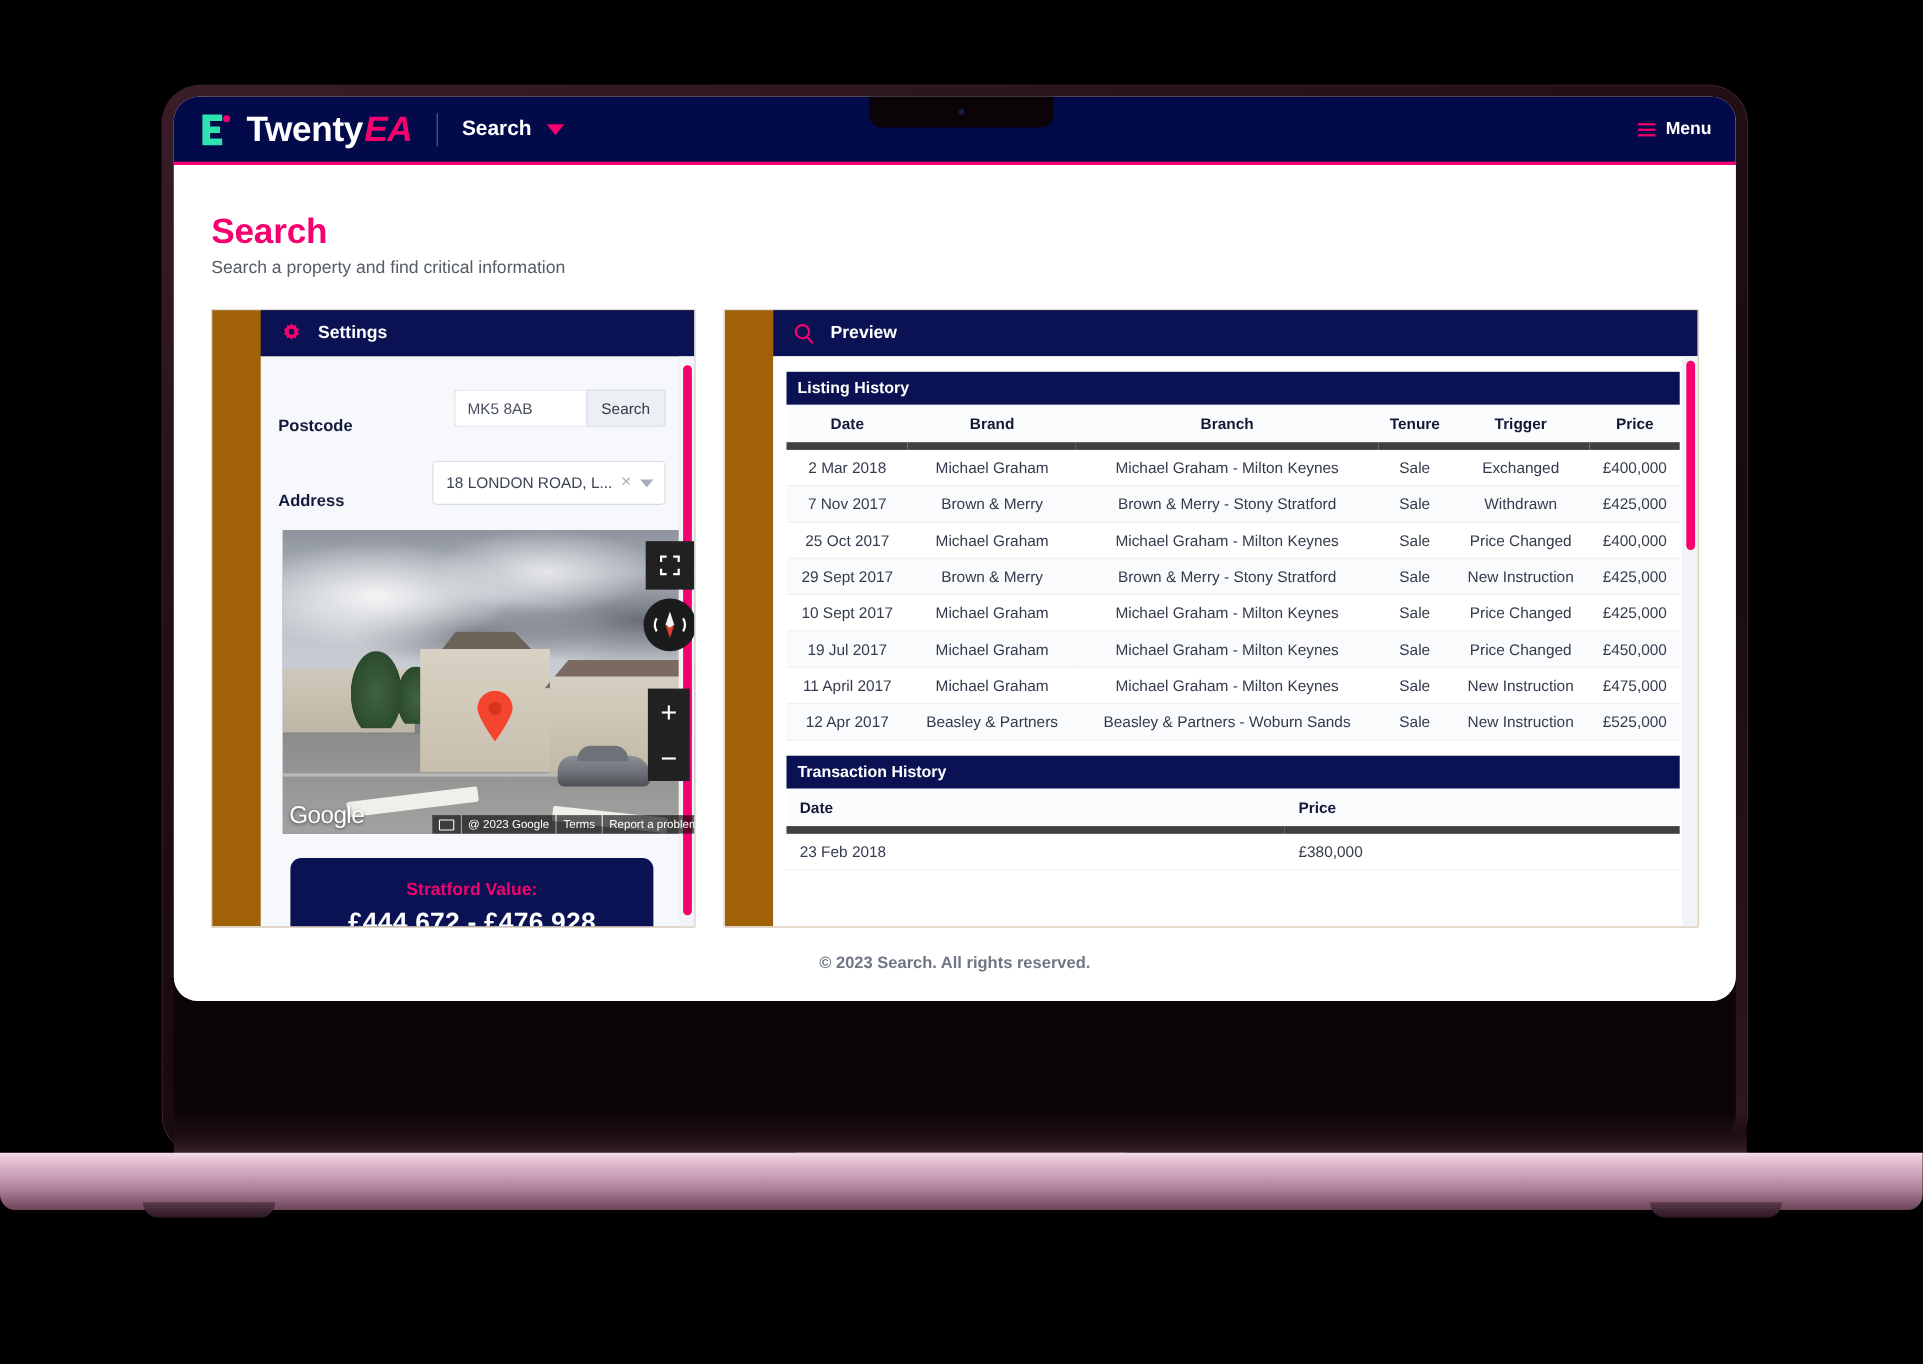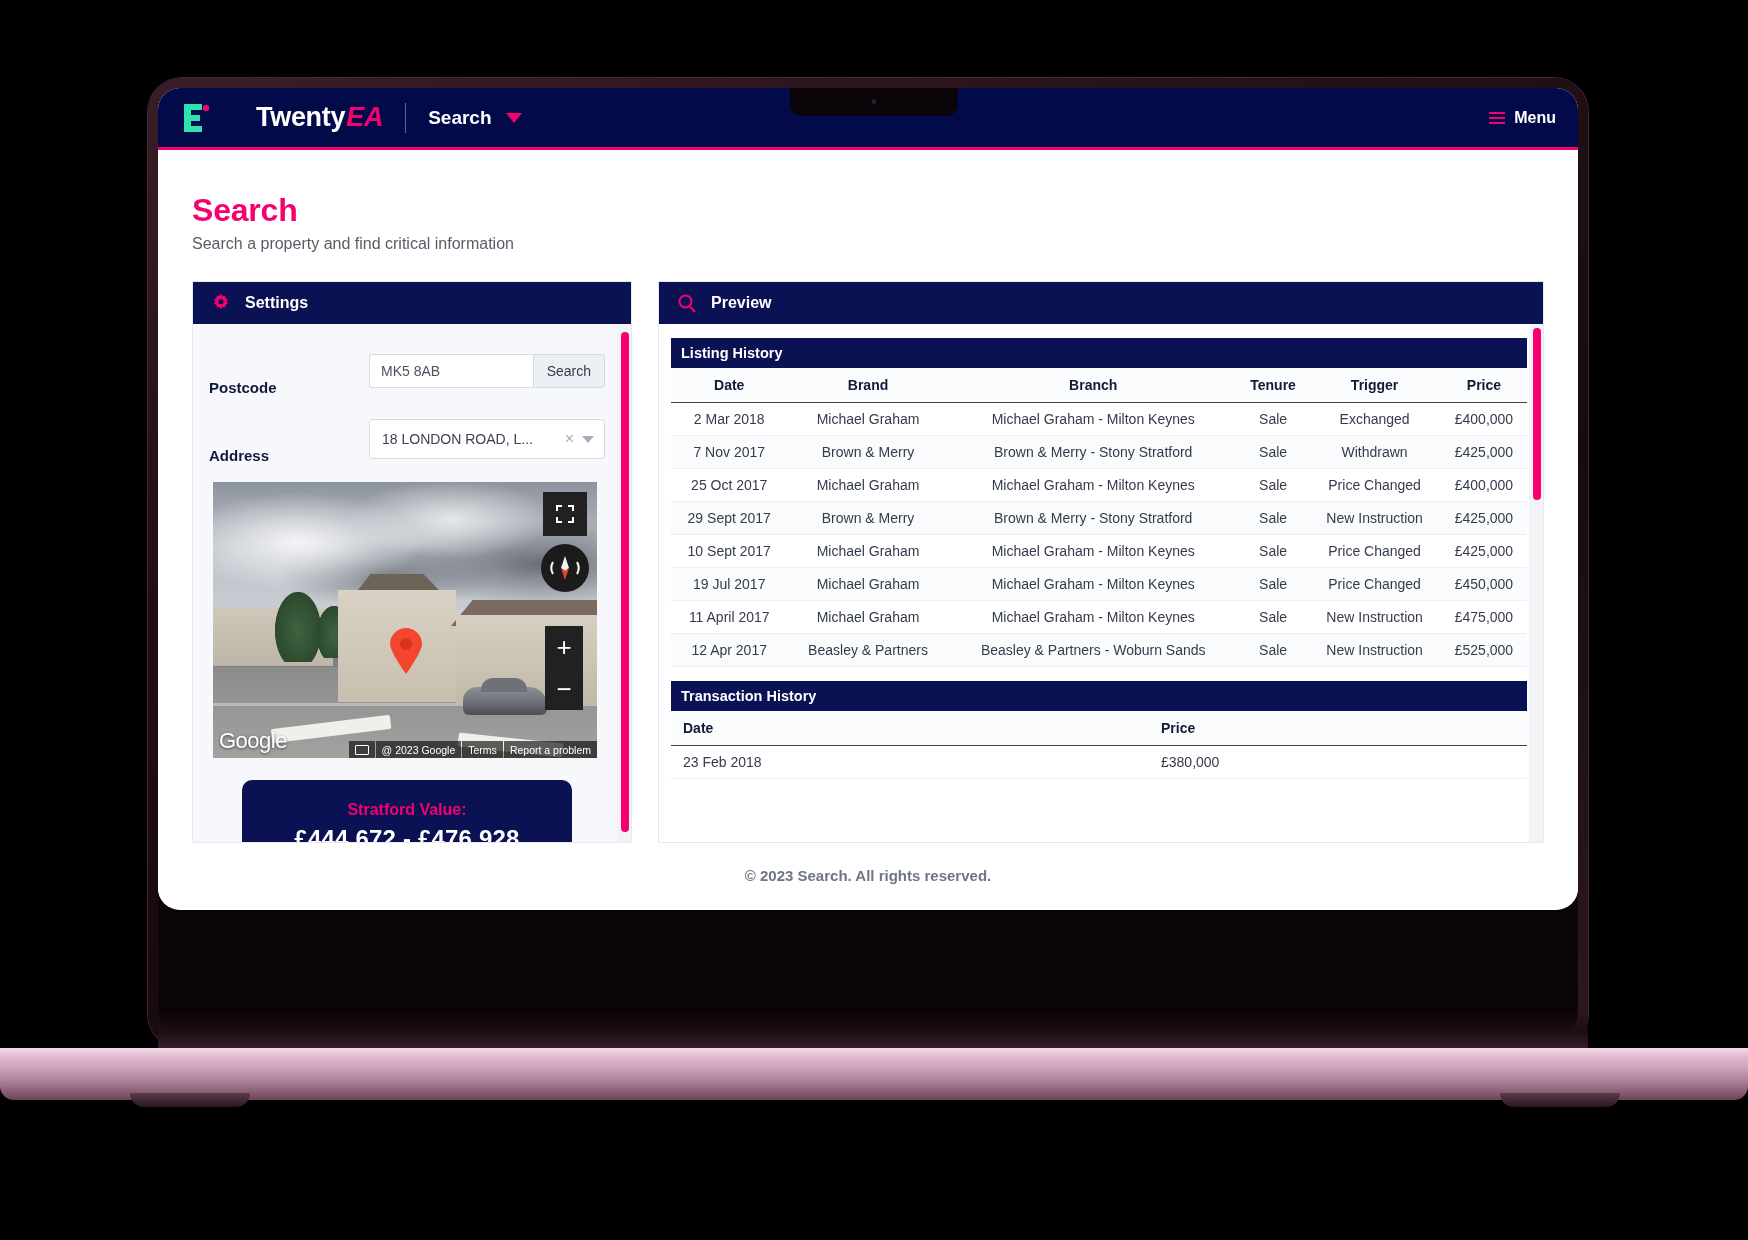--- a/index.html
+++ b/index.html
@@ -90,22 +90,22 @@
     display: flex; align-items: center;
     padding: 0 22px;
     z-index: 30;
   }
   .brand { display:flex; align-items:center; gap:12px; }
   .logo-mark {
     width: 32px; height: 36px;
     position: relative;
   }
   .brand-text {
-    font-size: 27px; font-weight: 700; letter-spacing: -.3px; color:#fff;
-    display:flex; align-items:flex-end;margin-left:32px;
+    font-size: 32px; font-weight: 700; letter-spacing: -.3px; color:#fff;
+    display:flex; align-items:flex-end;
   }
   .brand-text .ea { color:#F5006E; font-style: italic; font-weight:700; margin-left:1px;}
   .vdiv { width:1px; height:30px; background:#5c6490; margin:0 22px; }
   .nav-item { display:flex; align-items:center; gap:14px; color:#fff; font-size:19px; font-weight:700; }
   .caret-down {
     width:0;height:0;border-left:8px solid transparent;border-right:8px solid transparent;
     border-top:10px solid #F5006E;
   }
   .menu-btn {
     margin-left:auto; display:flex; align-items:center; gap:9px;
@@ -122,21 +122,21 @@
     overflow: hidden;
     position: relative;
   }
   .page-title { color:#F5006E; font-size:32px; font-weight:700; letter-spacing:-.2px; }
   .page-sub { color:#555d66; font-size:16px; margin-top:6px; }
 
   .cols { display:flex; gap:26px; margin-top:28px; align-items:flex-start; }
   .col-left { width: 440px; flex:0 0 440px; }
   .col-right { flex:1 1 auto; min-width:0; }
 
-  .panel { background:#fca5a5; border:1px solid #e6e9ef; }
+  .panel { background:#a16207; border:1px solid #e6e9ef;padding-left:44px; }
   .panel-head {
     background:#0A1254; color:#fff;
     height: 42px; display:flex; align-items:center; gap:14px;
     padding: 0 18px;
     font-size:16px; font-weight:700;
   }
   .gear {
     width:20px;height:20px;position:relative;display:inline-block;
   }
   .mag { width:20px;height:20px;display:inline-block; }
@@ -291,21 +291,21 @@
     position: relative;
     background:#fff;
   }
   .sec-head {
     background:#0A1254; color:#fff; font-size:14.5px; font-weight:600;
     padding: 7px 10px;
   }
   table { width:100%; border-collapse: collapse; }
   th {
     font-size:14px; font-weight:700; color:#121a38;
-    padding: 9px 6px; border-bottom:1px solid #404040; text-align:center;
+    padding: 9px 6px; border-bottom:7px solid #404040; text-align:center;
     background:#fbfcfe;
   }
   td {
     font-size:14px; color:#333b4c; padding: 8px 6px; text-align:center;
     border-bottom:1px solid #eceff4; white-space:nowrap;
   }
   tr:nth-child(even) td { background:#fafbfd; }
   .t2head th { text-align:left; padding-left:12px; }
   .t2 td { text-align:left; padding-left:12px; }
 

